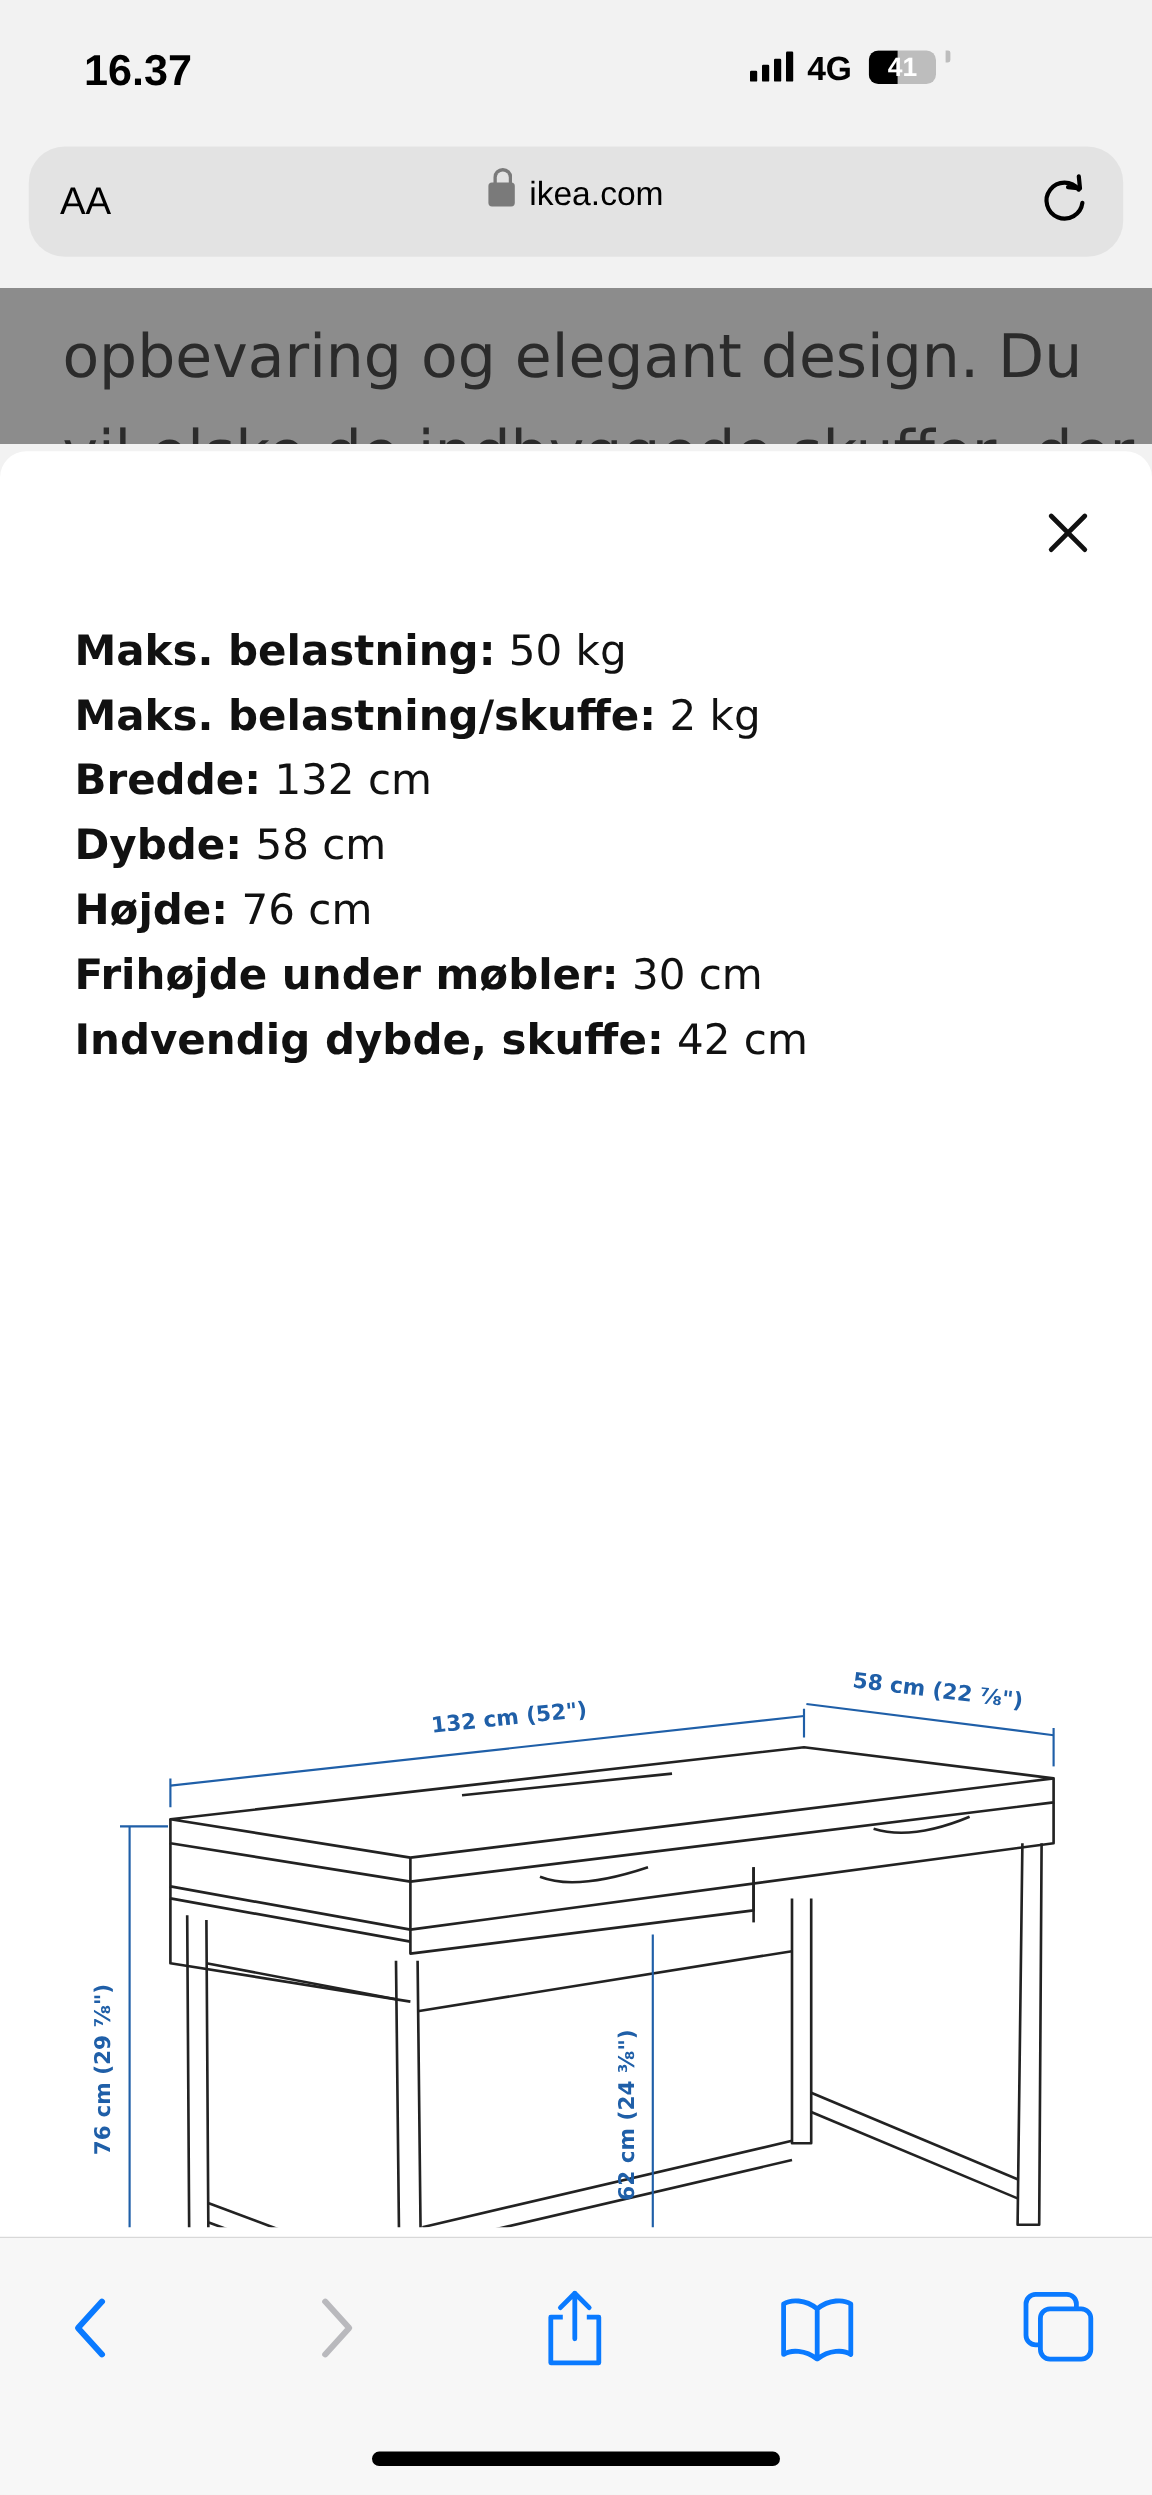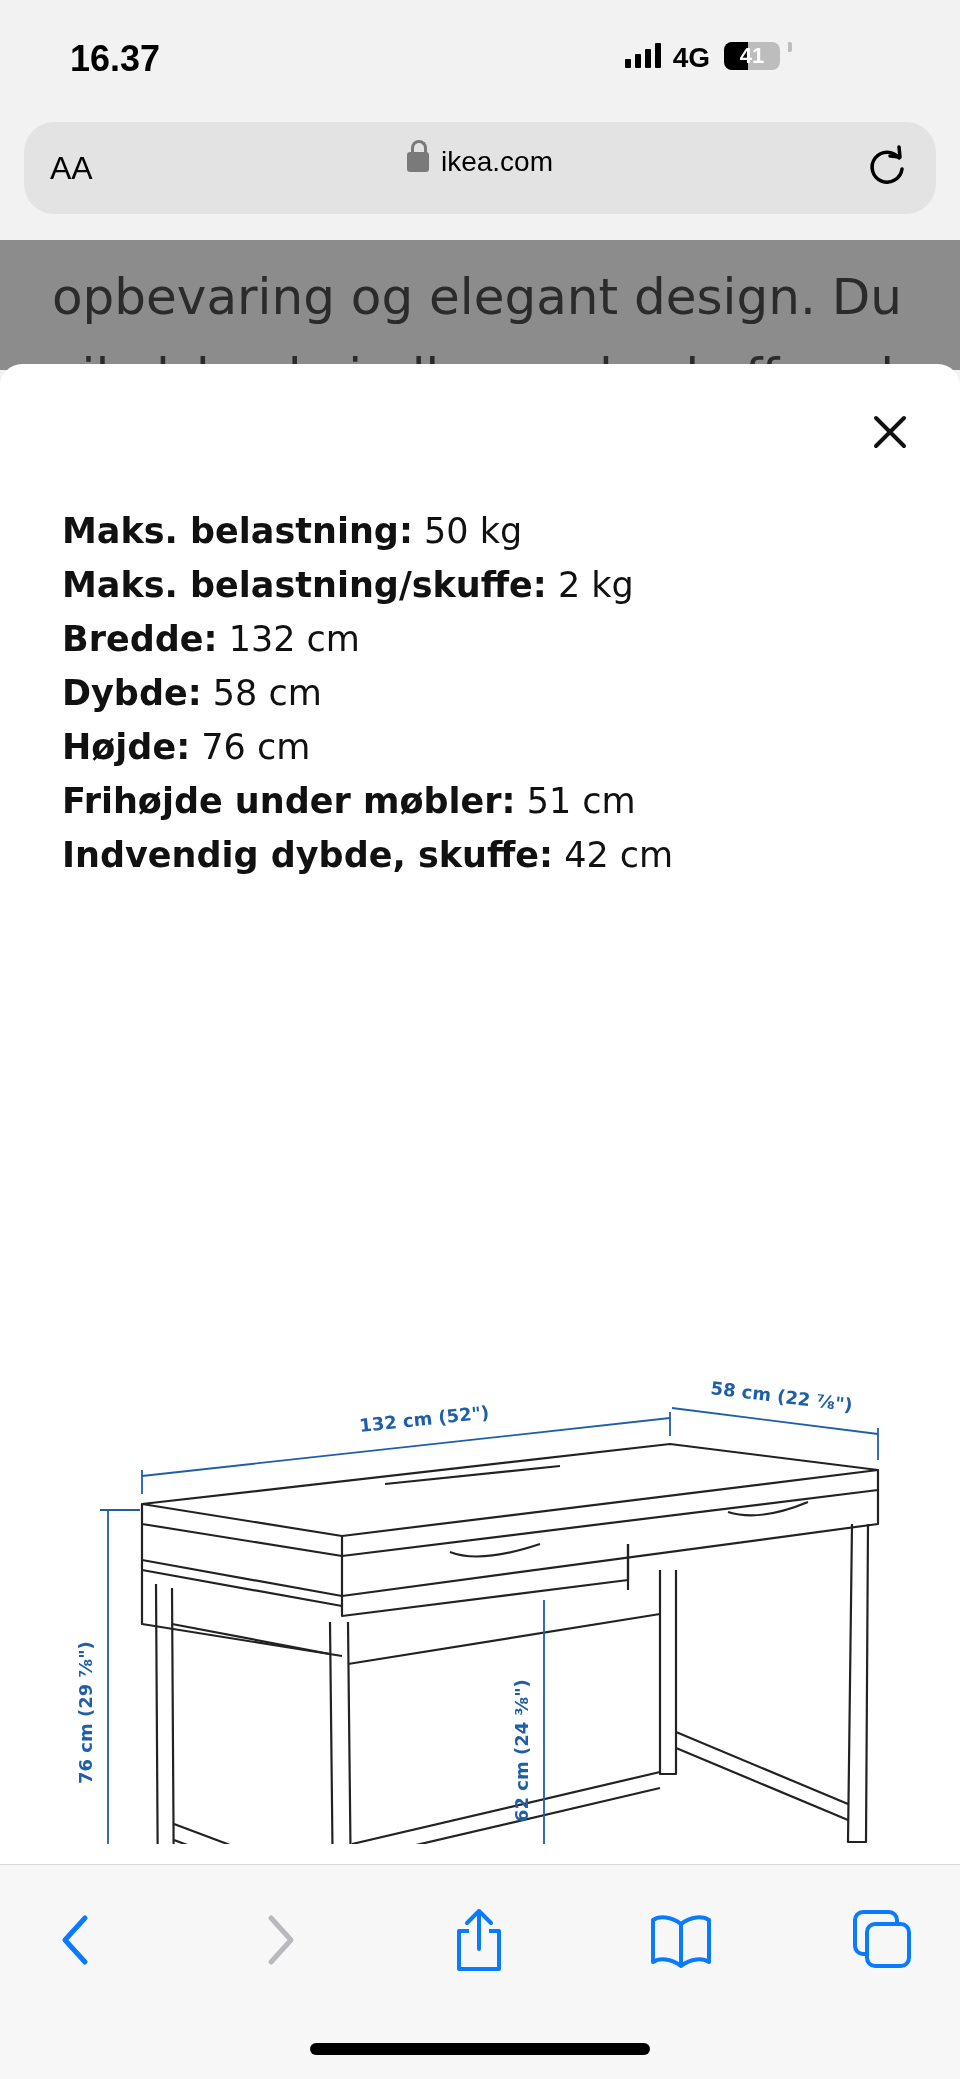--- a/index.html
+++ b/index.html
@@ -19,21 +19,21 @@
   .aa { position: absolute; left: 26px; top: 26px; font-size: 34px; color: #000; }
   .url { position: absolute; left: 0; right: 0; top: 24px; text-align: center; font-size: 28px; color: #000; }
   .lock { display: inline-block; width: 22px; height: 20px; background: #7a7a7a; border-radius: 3px; position: relative; margin-right: 12px; top: 1px; }
   .lock::before { content: ""; position: absolute; left: 4px; top: -12px; width: 10px; height: 12px; border: 3px solid #7a7a7a; border-bottom: none; border-radius: 8px 8px 0 0; }
   .reload { position: absolute; right: 26px; top: 22px; width: 46px; height: 46px; }
 
   .backdrop { position: absolute; left: 0; top: 240px; width: 960px; height: 130px; background: #8c8c8c; overflow: hidden; }
   .backdrop-text { position: absolute; left: 52px; top: 28px; font-size: 50px; color: #2b2b2b; font-family: "DejaVu Sans", sans-serif; white-space: nowrap; }
   .backdrop-text2 { position: absolute; left: 52px; top: 108px; font-size: 50px; color: #2b2b2b; font-family: "DejaVu Sans", sans-serif; white-space: nowrap; }
 
-  .sheet { position: absolute; left: 0; top: 364px; width: 960px; height: 1500px; background: #fff; border-radius: 22px 22px 0 0; }
+  .sheet { position: absolute; left: 0; top: 376px; width: 960px; height: 1500px; background: #fff; border-radius: 22px 22px 0 0; }
   .close { position: absolute; right: 50px; top: 48px; width: 40px; height: 40px; cursor: pointer; }
   .specs { position: absolute; left: 62px; top: 140px; }
   .spec-row { font-size: 35px; line-height: 54px; color: #111; font-family: "DejaVu Sans", sans-serif; }
   .spec-row b { font-weight: 700; }
   .spec-row .val { font-weight: 400; }
 
   .diagram { position: absolute; left: 0; top: 640px; width: 960px; height: 840px; }
 
   .toolbar { position: absolute; left: 0; top: 1864px; width: 960px; height: 215px; background: #f7f7f7; border-top: 1px solid #d8d8d8; }
   .tb-btn { position: absolute; top: 40px; width: 70px; height: 70px; display: flex; align-items: center; justify-content: center; cursor: pointer; }
@@ -80,21 +80,21 @@
   <svg class="close" viewBox="0 0 40 40" aria-label="close">
     <path d="M6 6 L34 34 M34 6 L6 34" stroke="#111" stroke-width="4" stroke-linecap="round"></path>
   </svg>
 
   <div class="specs">
     <div class="spec-row"><b>Maks. belastning:</b><span class="val"> 50 kg</span></div>
     <div class="spec-row"><b>Maks. belastning/skuffe:</b><span class="val"> 2 kg</span></div>
     <div class="spec-row"><b>Bredde:</b><span class="val"> 132 cm</span></div>
     <div class="spec-row"><b>Dybde:</b><span class="val"> 58 cm</span></div>
     <div class="spec-row"><b>Højde:</b><span class="val"> 76 cm</span></div>
-    <div class="spec-row"><b>Frihøjde under møbler:</b><span class="val"> 51 cm</span></div>
+    <div class="spec-row"><b>Frihøjde under møbler:</b><span class="val"> 30 cm</span></div>
     <div class="spec-row"><b>Indvendig dybde, skuffe:</b><span class="val"> 42 cm</span></div>
   </div>
 
   <svg class="diagram" viewBox="0 0 960 840">
     <g fill="none" stroke="#222" stroke-width="2.2" stroke-linejoin="round">
 
       <path d="M142 500 L670 440 L878 466 L342 532 Z" fill="#fff"></path>
       <path d="M142 500 L142 520 L342 552 L878 486 L878 466"></path>
       <path d="M342 532 L342 552"></path>
 

